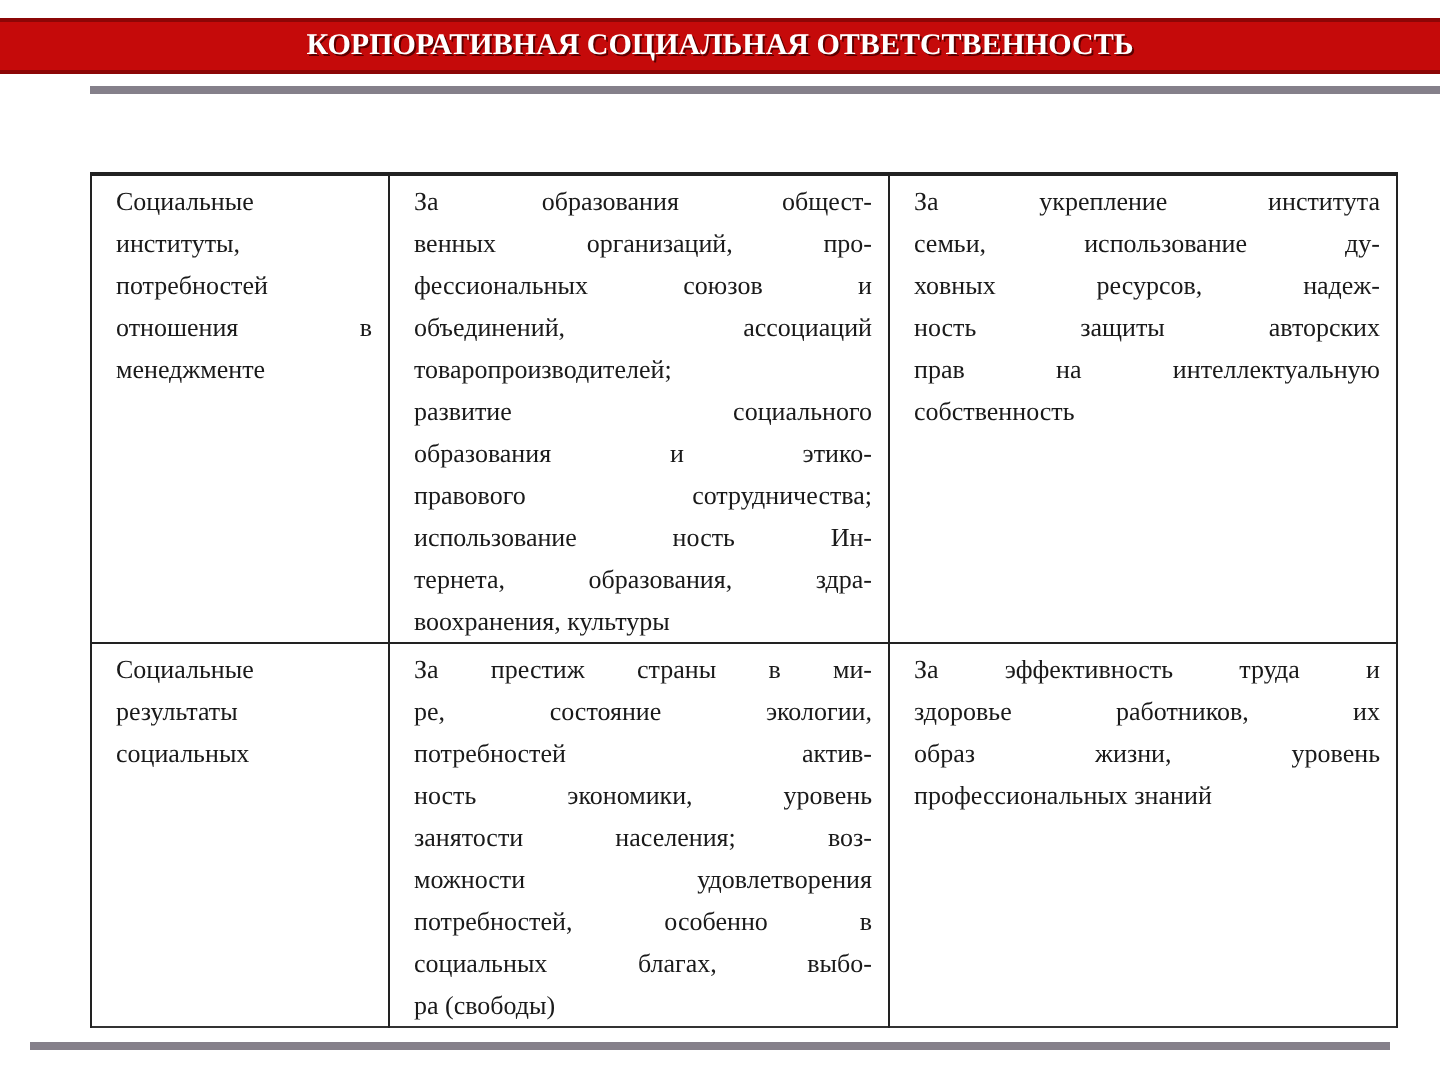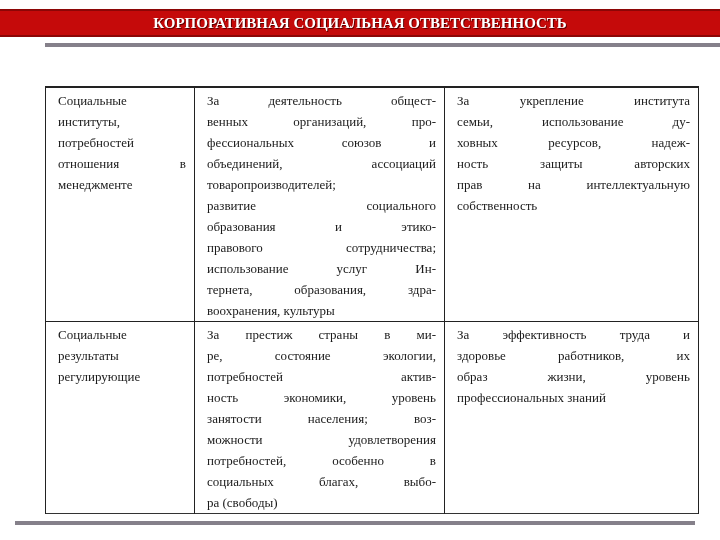--- a/index.html
+++ b/index.html
@@ -107,46 +107,46 @@
   <tbody>
     <tr class="row-1">
       <td class="col-1">
         <span class="line">Социальные</span>
         <span class="line">институты,</span>
         <span class="line">потребностей</span>
         <span class="justify-line">отношения в</span>
         <span class="line">менеджменте</span>
       </td>
       <td class="col-2">
-        <span class="justify-line">За деятельность общест-</span>
+        <span class="justify-line">За образования общест-</span>
         <span class="justify-line">венных организаций, про-</span>
         <span class="justify-line">фессиональных союзов и</span>
         <span class="justify-line">объединений, ассоциаций</span>
         <span class="last-line">товаропроизводителей;</span>
         <span class="justify-line">развитие социального</span>
         <span class="justify-line">образования и этико-</span>
         <span class="justify-line">правового сотрудничества;</span>
-        <span class="justify-line">использование услуг Ин-</span>
+        <span class="justify-line">использование ность Ин-</span>
         <span class="justify-line">тернета, образования, здра-</span>
         <span class="last-line">воохранения, культуры</span>
       </td>
       <td class="col-3">
         <span class="justify-line">За укрепление института</span>
         <span class="justify-line">семьи, использование ду-</span>
         <span class="justify-line">ховных ресурсов, надеж-</span>
         <span class="justify-line">ность защиты авторских</span>
         <span class="justify-line">прав на интеллектуальную</span>
         <span class="last-line">собственность</span>
       </td>
     </tr>
     <tr class="row-2">
       <td class="col-1">
         <span class="line">Социальные</span>
         <span class="line">результаты</span>
-        <span class="line">регулирующие</span>
+        <span class="line">социальных</span>
       </td>
       <td class="col-2">
         <span class="justify-line">За престиж страны в ми-</span>
         <span class="justify-line">ре, состояние экологии,</span>
         <span class="justify-line">потребностей актив-</span>
         <span class="justify-line">ность экономики, уровень</span>
         <span class="justify-line">занятости населения; воз-</span>
         <span class="justify-line">можности удовлетворения</span>
         <span class="justify-line">потребностей, особенно в</span>
         <span class="justify-line">социальных благах, выбо-</span>

